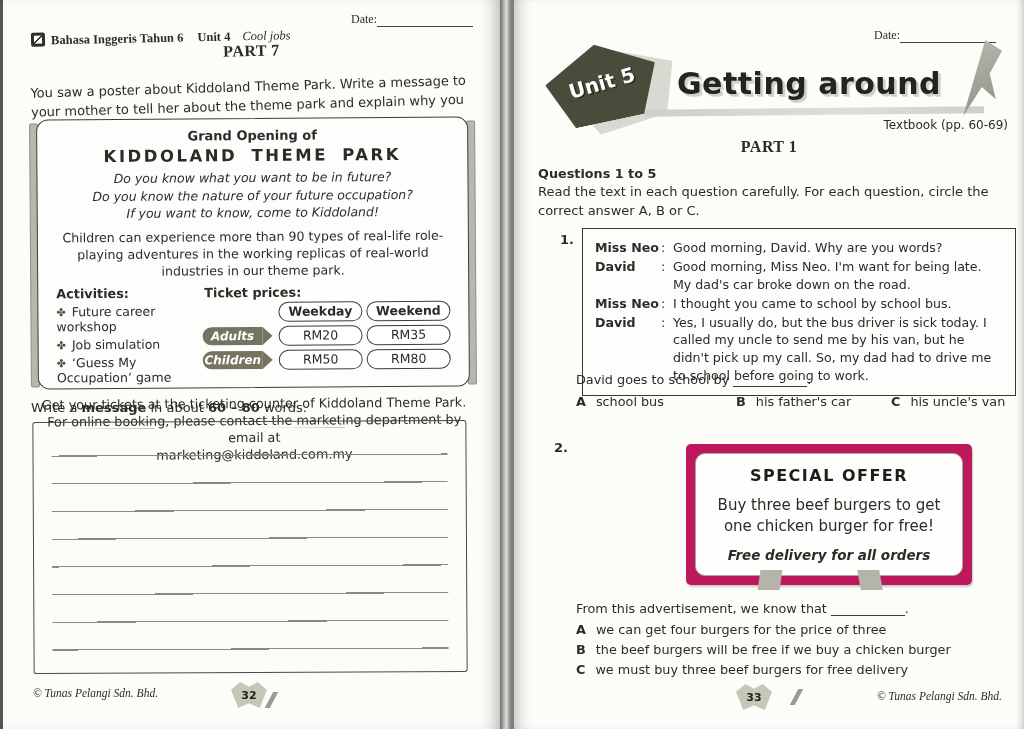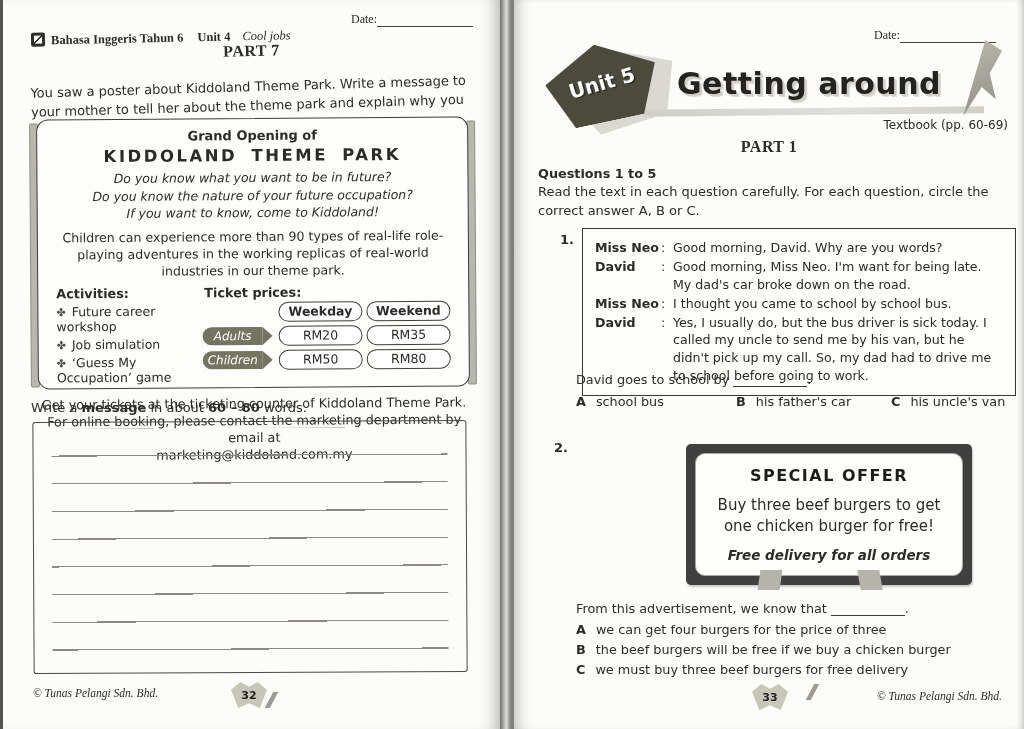--- a/index.html
+++ b/index.html
@@ -35,21 +35,21 @@
   
   .poster{border:1.6px solid #3d3d37;border-radius:12px;background:#fdfdfb;}
   .poster-strip{position:absolute;width:7px;background:#b7b7ad;border:1px solid #8e8e84;border-radius:2px;}
   .tagline{font-size:12.5px;font-style:italic;line-height:1.4;}
   .kidd-title{font-weight:bold;font-size:16.5px;letter-spacing:2.5px;word-spacing:6px;}
   .activities li{list-style:none;margin:3px 0;font-size:12.5px;}
   .bullet{margin-right:6px;font-size:11px;color:#4a4a42;}
   .tk-grid{display:grid;grid-template-columns:72px 84px 84px;grid-auto-rows:20px;gap:4px;align-items:center;}
   .tk-cell{border:1.6px solid #3d3d37;border-radius:10px;height:18px;display:flex;align-items:center;justify-content:center;font-size:12.5px;background:#fff;}
   .tk-head{font-weight:bold;}
-  .tk-label{height:18px;display:flex;align-items:center;justify-content:center;color:#fff;font-style:italic;font-weight:normal;font-size:12px;background:#747460;border-radius:9px 0 0 9px;position:relative;width:60px;}
+  .tk-label{height:18px;display:flex;align-items:center;justify-content:center;color:#fff;font-style:italic;font-weight:bold;font-size:12px;background:#747460;border-radius:9px 0 0 9px;position:relative;width:60px;}
   .tk-label::after{content:"";position:absolute;right:-10px;top:0;border-top:9px solid transparent;border-bottom:9px solid transparent;border-left:10px solid #747460;}
 
   .write-box{border:1.6px solid #4a4a44;border-radius:3px;}
   .write-lines{position:absolute;left:18px;right:18px;top:6px;bottom:4px;
     background:repeating-linear-gradient(to bottom,transparent 0 26.5px,#8a8a82 26.5px 27.7px);}
 
   .page-badge{width:36px;height:26px;background:#c7c7b8;clip-path:polygon(50% 18%,74% 0,100% 30%,80% 100%,50% 82%,20% 100%,0 30%,26% 0);
     display:flex;align-items:center;justify-content:center;font-size:11px;font-weight:bold;color:#21211e;}
   .badge-slash{width:5px;height:16px;background:#9a9a90;transform:skewX(-28deg);}
 
@@ -67,21 +67,21 @@
   
   .dlg-box{border:1.6px solid #383833;background:#fdfdfb;padding:9px 12px;}
   .dlg-row{display:grid;grid-template-columns:66px 12px 1fr;font-size:12.6px;line-height:1.42;margin:1px 0;}
   .dlg-speaker{font-weight:bold;}
 
   .blank{display:inline-block;width:74px;border-bottom:1.2px solid #3a3a35;height:13px;vertical-align:bottom;margin-left:4px;}
   .opt-letter{font-weight:bold;margin-right:10px;}
   .opt{font-size:12.8px;}
 
   
-  .signboard{background:#404040;border-radius:5px;padding:9px;box-shadow:1px 2px 2px rgba(0,0,0,.2);}
+  .signboard{background:#be185d;border-radius:5px;padding:9px;box-shadow:1px 2px 2px rgba(0,0,0,.2);}
   .sign-inner{background:#fefefc;border:1px solid #a9a9a1;border-radius:10px;padding:12px 14px;text-align:center;}
   .sign-title{font-weight:bold;font-size:16px;letter-spacing:1.5px;color:#1d1d1a;}
   .sign-body{font-size:15px;line-height:1.4;margin-top:10px;}
   .sign-footer{font-size:13.5px;font-weight:bold;font-style:italic;margin-top:10px;}
   .sign-leg{position:absolute;width:22px;height:20px;background:#b4b4aa;transform:skewX(-8deg);}
 </style>
 </head>
 <body>
 
 <div class="spread">
@@ -235,21 +235,21 @@
 
     <div class="abs opt" style="left:62px;top:601px;">
       <span>From this advertisement, we know that</span><span class="blank"></span><span>.</span>
     </div>
     <div class="abs" style="left:62px;top:622px;">
       <div class="opt" style="margin-bottom:5px;"><span class="opt-letter">A</span><span>we can get four burgers for the price of three</span></div>
       <div class="opt" style="margin-bottom:5px;"><span class="opt-letter">B</span><span>the beef burgers will be free if we buy a chicken burger</span></div>
       <div class="opt"><span class="opt-letter">C</span><span>we must buy three beef burgers for free delivery</span></div>
     </div>
 
-    <div class="abs" style="left:238px;top:684px;display:flex;align-items:flex-start;gap:20px;">
+    <div class="abs" style="left:222px;top:684px;display:flex;align-items:center;gap:20px;">
       <div class="page-badge">
           <span>33</span>
         </div>
       <div class="badge-slash" style="margin-left:2px;"></div>
     </div>
     <div class="abs serif i" style="right:22px;top:690px;font-size:11.5px;">© Tunas Pelangi Sdn. Bhd.</div>
   </div>
 </div>
 
 </body></html>

